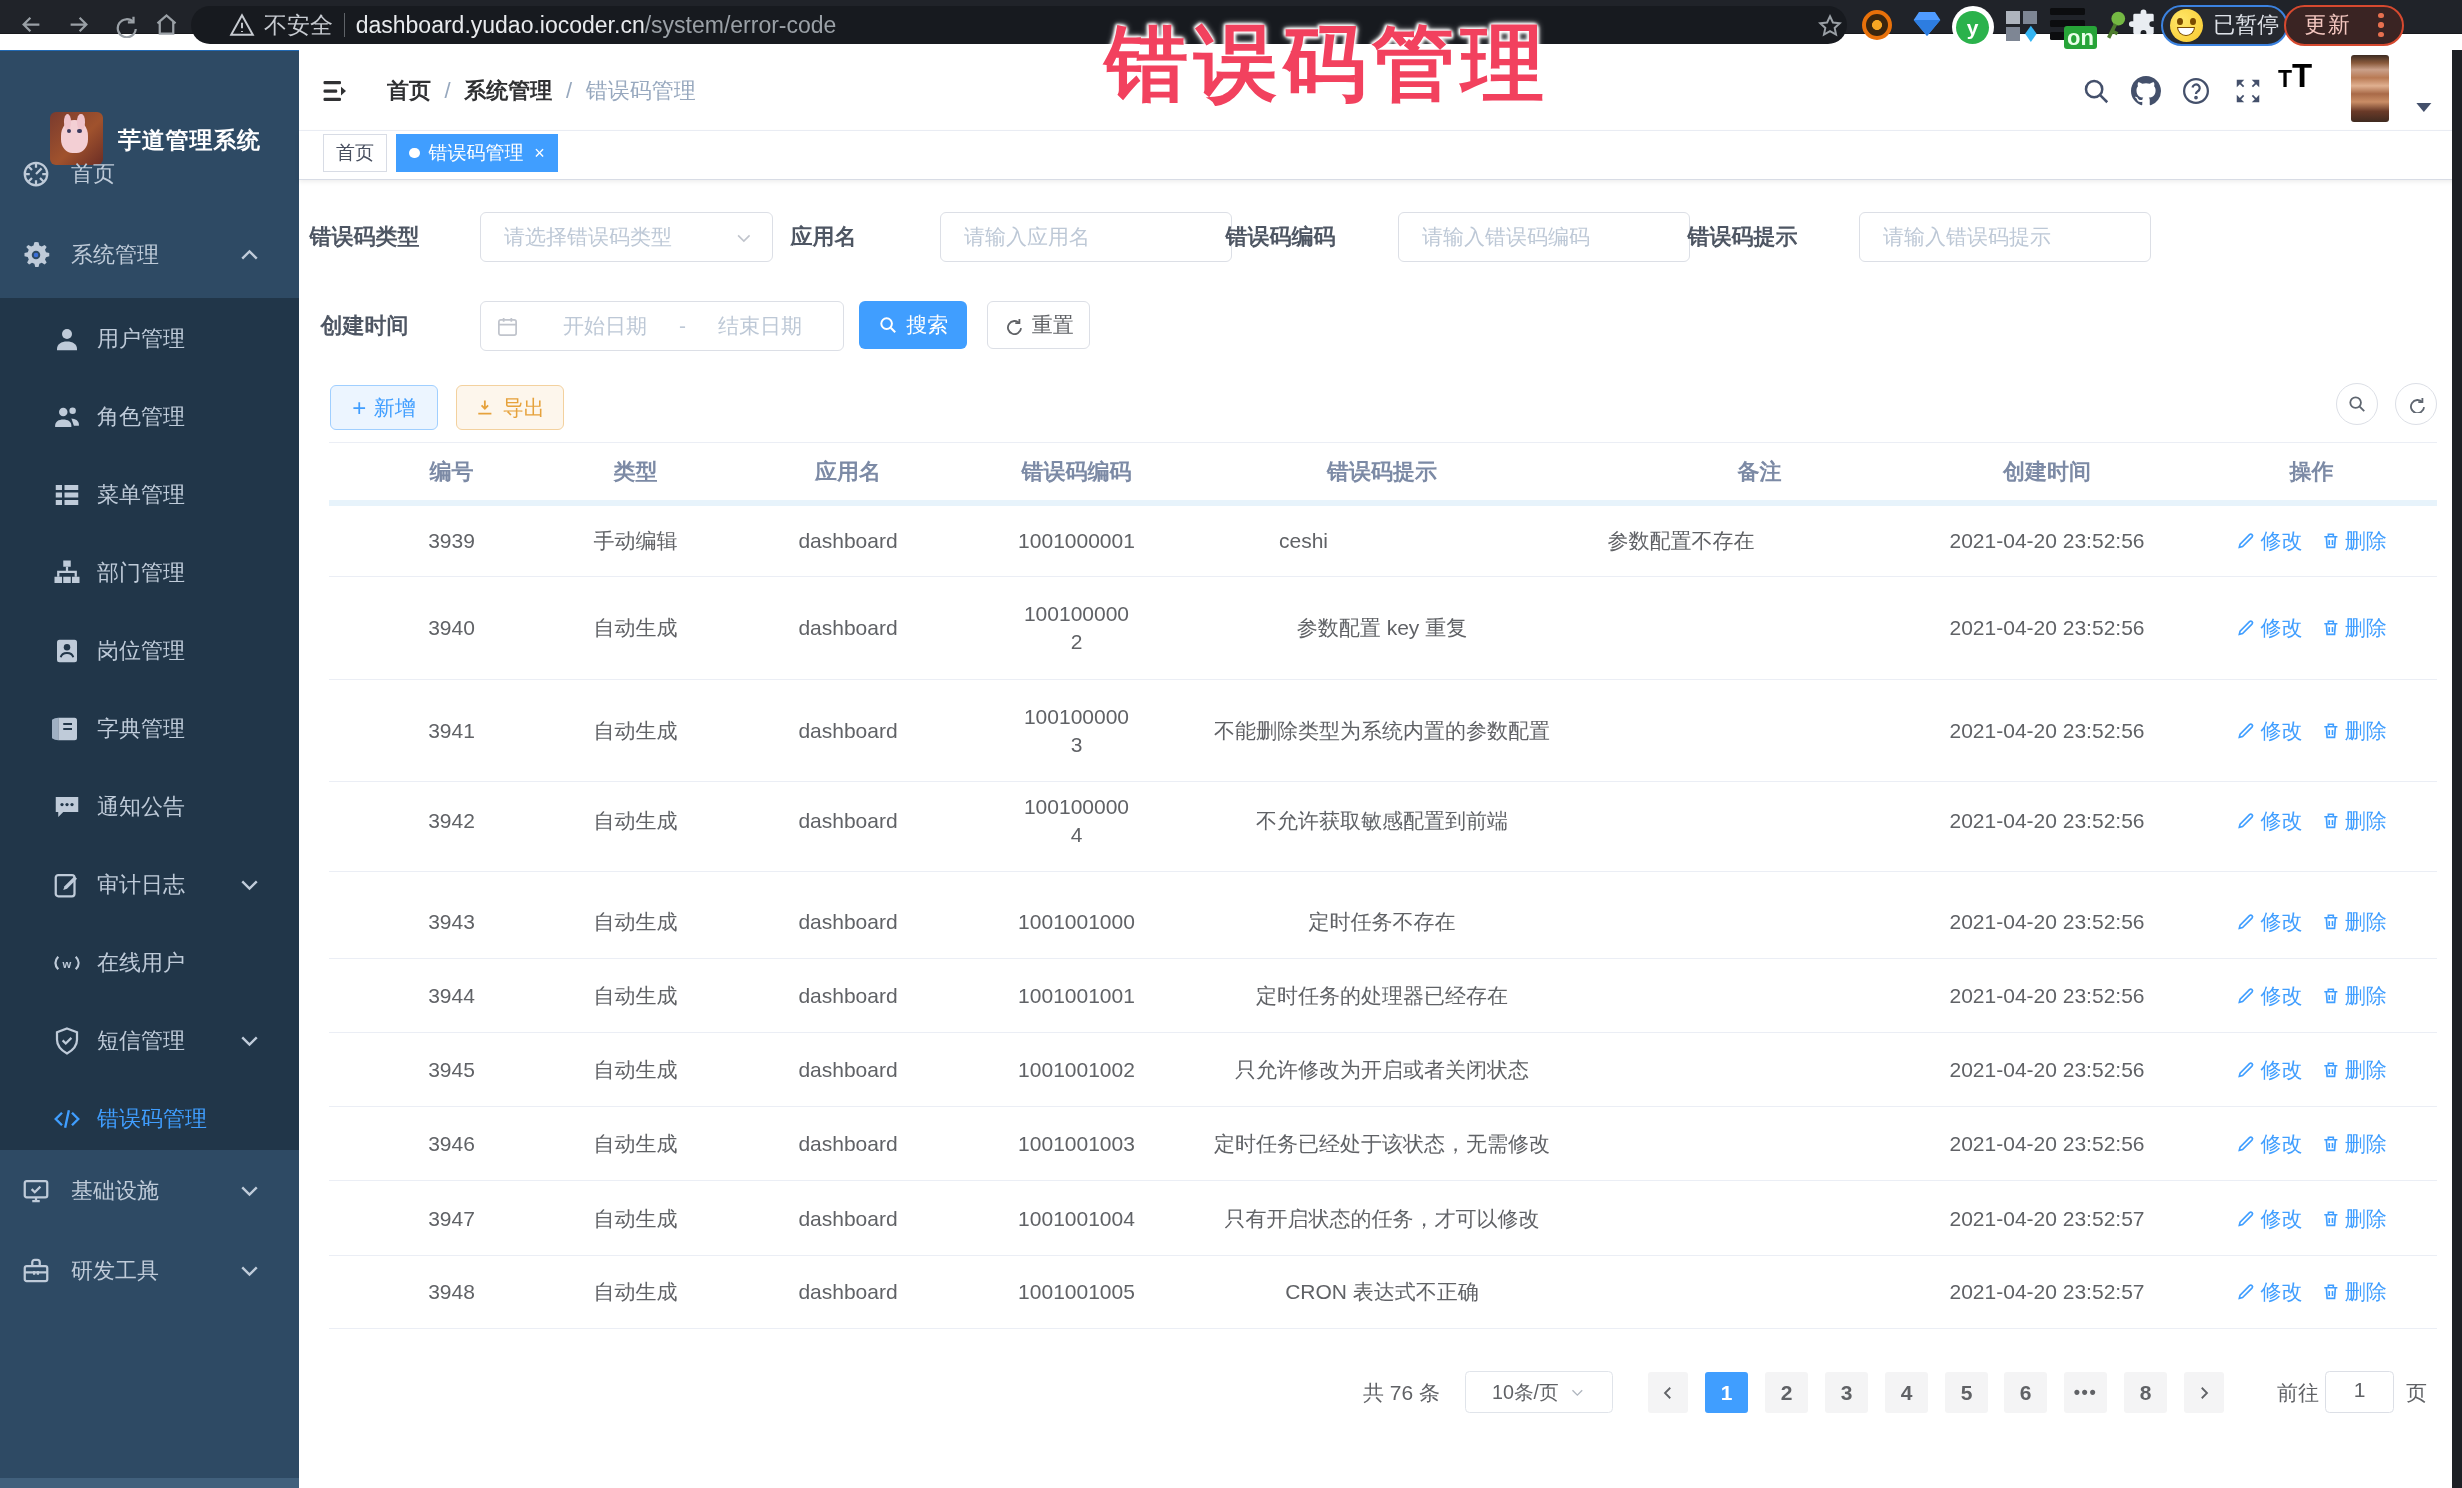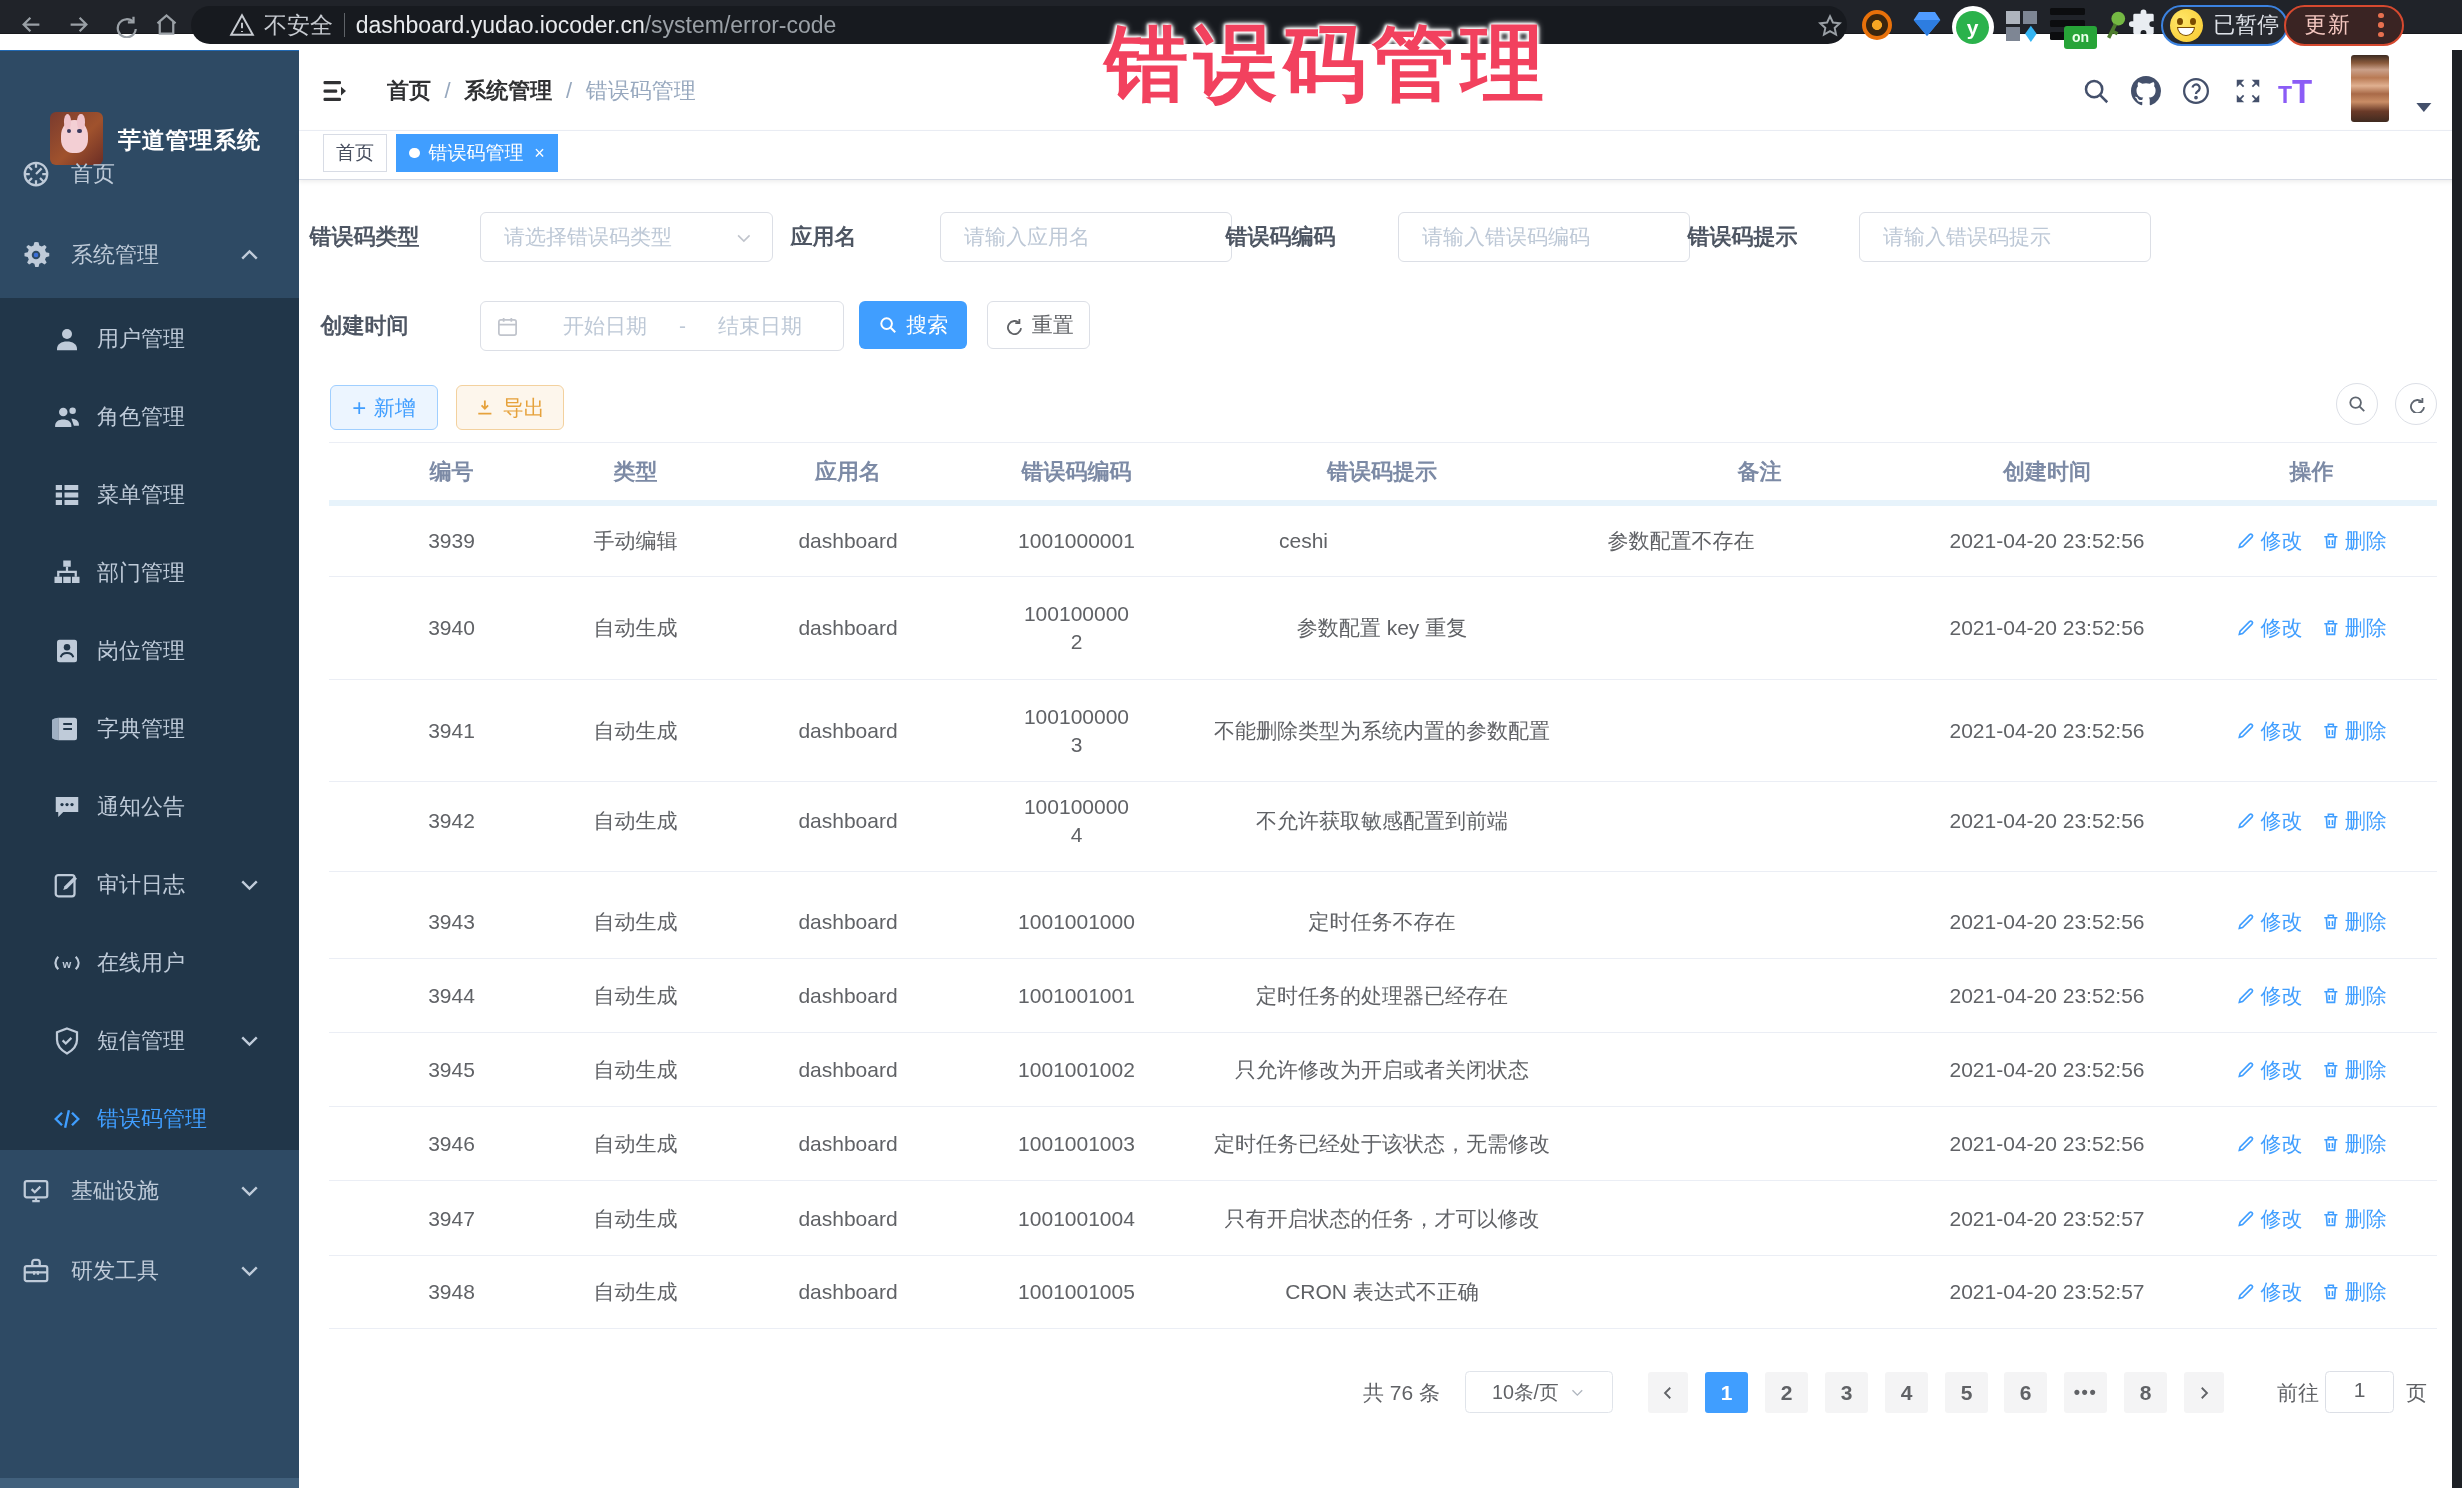--- a/index.html
+++ b/index.html
@@ -93,21 +93,21 @@
   <div class="a" style="left:1956px;top:10.6px;width:33px;height:33px;border-radius:50%;background:#2bb24c;color:#fff;font-size:21px;font-weight:700;text-align:center;line-height:33px">y</div>
   <div class="a" style="left:2006px;top:10.6px;width:13.6px;height:13.6px;background:#aeb4bd"></div>
   <div class="a" style="left:2023px;top:10.6px;width:13.6px;height:13.6px;background:#7e8694"></div>
   <div class="a" style="left:2006px;top:27px;width:13.6px;height:13.6px;background:#7e8694"></div>
   <svg class="a" style="left:2021px;top:24px" width="19.7" height="19.7" viewBox="0 0 24 24">
       <path d="M12 2l7 10-7 10-7-10z" fill="#35b5f3"></path>
     </svg>
   <div class="a" style="left:2050px;top:7.6px;width:35px;height:7.6px;background:#0c0d0f;border-radius:1.5px"></div>
   <div class="a" style="left:2050px;top:19.7px;width:35px;height:7.6px;background:#0c0d0f;border-radius:1.5px"></div>
   <div class="a" style="left:2050px;top:32px;width:23px;height:7.6px;background:#0c0d0f;border-radius:1.5px"></div>
-  <div class="a" style="left:2064px;top:26px;width:33px;height:23px;background:#27a438;border-radius:3px;color:#eaffea;font-size:14px;font-weight:700;text-align:center;line-height:23px">on</div>
+  <div class="a" style="left:2064px;top:26px;width:33px;height:23px;background:#27a438;border-radius:3px;color:#eaffea;font-size:22px;font-weight:700;text-align:center;line-height:23px">on</div>
   <svg class="a" style="left:2099px;top:7.6px" width="33" height="35" viewBox="0 0 24 24">
       <circle cx="14" cy="7" r="5" fill="#74b843"></circle>
       <path d="M12 11L7 21M9.5 16l4 2" stroke="#4e7d2e" stroke-width="2.6" fill="none"></path>
     </svg>
   <svg class="a" style="left:2126px;top:7.6px" width="35" height="35" viewBox="0 0 24 24" fill="#e9edf2">
       <path d="M10 3a2 2 0 0 1 4 0v1h4a1 1 0 0 1 1 1v4h-1a2 2 0 0 0 0 4h1v4a1 1 0 0 1-1 1h-4v-1a2 2 0 0 0-4 0v1H6a1 1 0 0 1-1-1v-4H4a2 2 0 0 1 0-4h1V5a1 1 0 0 1 1-1h4z"></path>
     </svg>
   <div class="pill" style="left:2161px;width:127px;border:2.3px solid #3b82e0;background:#26292f">
      <div style="width:33px;height:33px;border-radius:50%;background:radial-gradient(circle at 35% 35%,#ffe769,#f7c82c);margin-right:10.6px;position:relative">
        <div style="position:absolute;left:6.8px;top:9px;width:6px;height:7.6px;background:#7a4b00;border-radius:50%"></div>
@@ -296,21 +296,21 @@
       <path d="M8 0C3.58 0 0 3.58 0 8c0 3.54 2.29 6.53 5.47 7.59.4.07.55-.17.55-.38 0-.19-.01-.82-.01-1.49-2.01.37-2.53-.49-2.69-.94-.09-.23-.48-.94-.82-1.13-.28-.15-.68-.52-.01-.53.63-.01 1.08.58 1.23.82.72 1.21 1.87.87 2.33.66.07-.52.28-.87.51-1.07-1.78-.2-3.64-.89-3.64-3.95 0-.87.31-1.59.82-2.15-.08-.2-.36-1.02.08-2.12 0 0 .67-.21 2.2.82.64-.18 1.32-.27 2-.27s1.36.09 2 .27c1.53-1.04 2.2-.82 2.2-.82.44 1.1.16 1.92.08 2.12.51.56.82 1.27.82 2.15 0 3.07-1.87 3.75-3.65 3.95.29.25.54.73.54 1.48 0 1.07-.01 1.93-.01 2.2 0 .21.15.46.55.38A8.01 8.01 0 0 0 16 8c0-4.42-3.58-8-8-8z"></path>
     </svg>
   <svg class="nicon" style="left:1882px" viewBox="0 0 24 24" fill="none" stroke="#44506b" stroke-width="1.8">
       <circle cx="12" cy="12" r="9.5"></circle>
       <path d="M9.2 9.2a2.9 2.9 0 1 1 4.1 3.1c-.8.5-1.3 1-1.3 2"></path>
       <circle cx="12" cy="17.2" r=".6" fill="#44506b"></circle>
     </svg>
   <svg class="nicon" style="left:1934px" viewBox="0 0 24 24" fill="#44506b">
       <path d="M3 3h6L6.5 5.5 9 8 8 9 5.5 6.5 3 9zM21 3v6l-2.5-2.5L16 9l-1-1 2.5-2.5L15 3zM3 21v-6l2.5 2.5L8 15l1 1-2.5 2.5L9 21zM21 21h-6l2.5-2.5L15 16l1-1 2.5 2.5L21 15z"></path>
     </svg>
-  <div class="a" style="left:1979px;top:23px;color:#8b5cf6;font-weight:700"><span style="font-size:23px">T</span><span style="font-size:33px">T</span></div>
+  <div class="a" style="left:1979px;top:7px;color:#000000;font-weight:700"><span style="font-size:23px">T</span><span style="font-size:33px">T</span></div>
   <div class="a" style="left:2052px;top:4.5px;width:38px;height:67px;background:
     linear-gradient(180deg,#3c2b22 0%,#8a5a3c 12%,#caa08a 22%,#b97a54 34%,#e0b090 46%,#a96a48 58%,#c98d66 70%,#6a3a28 84%,#402a20 100%);border-radius:3px"></div>
   <svg class="a" style="left:2115px;top:50px" width="19.7" height="15" viewBox="0 0 24 20" fill="#44506b">
       <path d="M2 4h20L12 16z"></path>
     </svg>
 </div>
 
 <div class="tagsbar">
   <div class="tag" style="left:24px">首页</div>
   <div class="tag on" style="left:97px"><span class="dot"></span>错误码管理<span style="margin-left:10.6px;font-size:18px">×</span></div>

